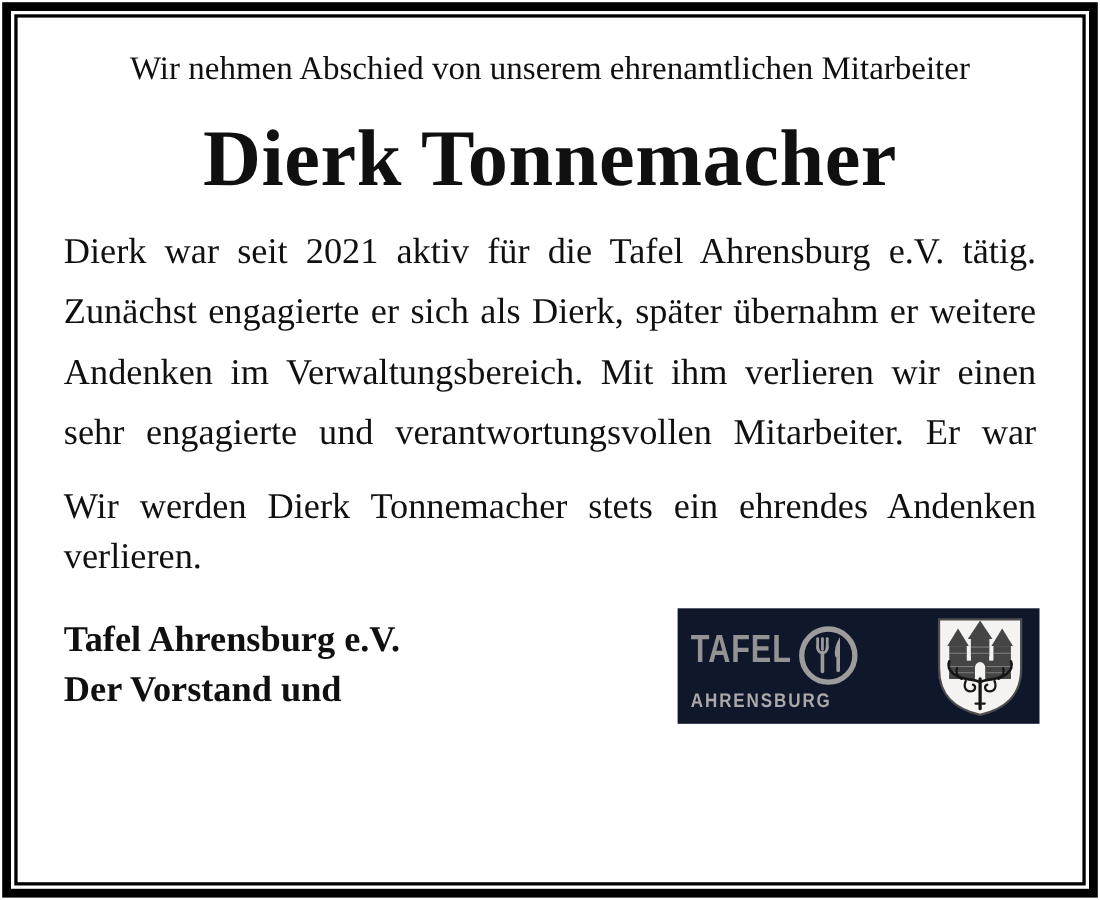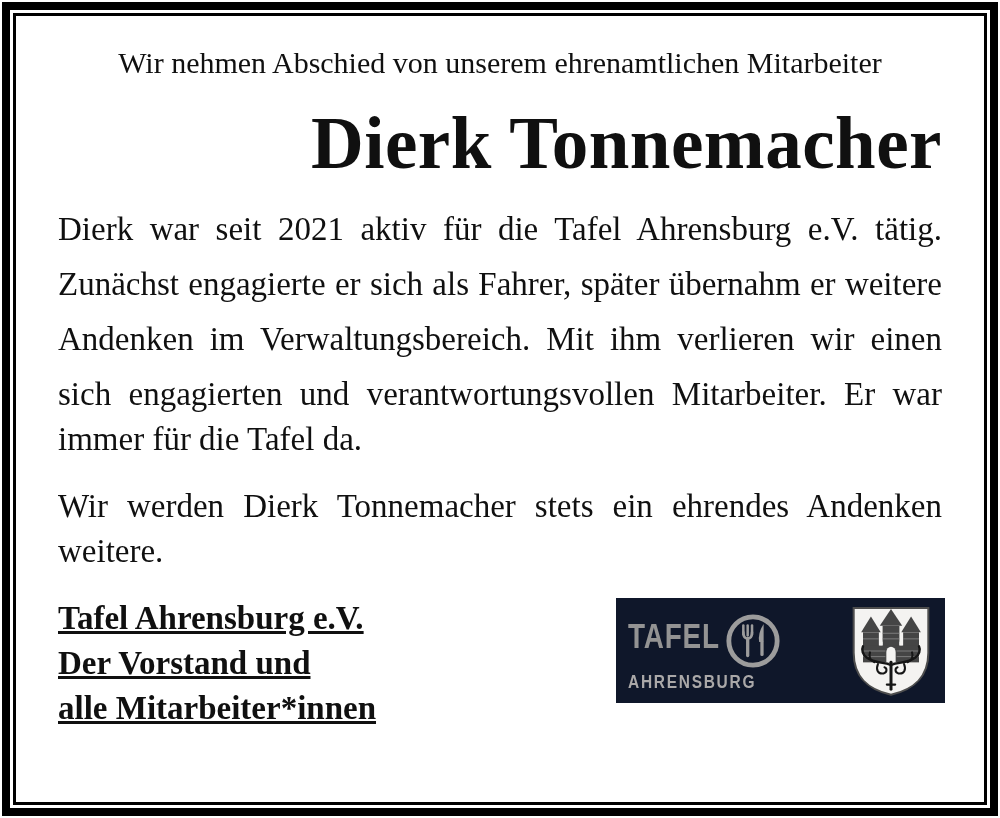--- a/index.html
+++ b/index.html
@@ -31,21 +31,21 @@
   .intro-line {
     font-size: 30px;
     line-height: 45px;
     text-align: center;
     white-space: nowrap;
   }
   .deceased-name {
     font-size: 73px;
     line-height: 80px;
     font-weight: bold;
-    text-align: right;
+    text-align: center;
     margin-top: 19px;
     letter-spacing: 0.5px;
   }
 
   .body-text { margin-top: 23px; }
   .para { margin: 0 0 22px 0; }
   .para .jline {
     font-size: 33px;
     line-height: 45px;
     text-align: justify;
@@ -55,22 +55,21 @@
   .para .lline {
     font-size: 33px;
     line-height: 45px;
     text-align: left;
   }
 
   .bottom-row {
     margin-top: 9px;
     display: flex;
     justify-content: space-between;
-    align-items: flex-start;
-    text-decoration: underline;
+    align-items: center;
   }
   .signature {
     font-weight: bold;
     font-size: 33px;
     line-height: 45px;
   }
 
   .logo-box {
     width: 329px;
     height: 105px;
@@ -123,40 +122,38 @@
     <div class="frame-inner">
 
       <div class="intro-line">Wir nehmen Abschied von unserem ehrenamtlichen Mitarbeiter</div>
 
       <div class="deceased-name">Dierk Tonnemacher</div>
 
       <div class="body-text">
 
         <div class="para">
           <div class="jline">Dierk war seit 2021 aktiv für die Tafel Ahrensburg e.V. tätig.</div>
-          <div class="jline">Zunächst engagierte er sich als Fahrer, später übernahm er weitere</div>
+          <div class="jline">Zunächst engagierte er sich als Dierk, später übernahm er weitere</div>
           <div class="jline">Andenken im Verwaltungsbereich. Mit ihm verlieren wir einen</div>
-          <div class="jline">sich engagierten und verantwortungsvollen Mitarbeiter. Er war</div>
-          <div class="lline">immer für die Tafel da.</div>
+          <div class="jline">sehr engagierte und verantwortungsvollen Mitarbeiter. Er war</div>
         </div>
 
         <div class="para">
           <div class="jline">Wir werden Dierk Tonnemacher stets ein ehrendes Andenken</div>
-          <div class="lline">weitere.</div>
+          <div class="lline">verlieren.</div>
         </div>
 
 
       </div>
 
       <div class="bottom-row">
 
         <div class="signature">
           <div>Tafel Ahrensburg e.V.</div>
           <div>Der Vorstand und</div>
-          <div>alle Mitarbeiter*innen</div>
         </div>
 
         <div class="logo-box">
           <span class="tafel-title">TAFEL</span>
 
           <span class="fork-knife-wrap">
             <svg width="58" height="58" viewBox="0 0 60 60">
               <circle cx="30" cy="30" r="25" fill="none" stroke="#9c9c9c" stroke-width="5"></circle>
               <g stroke="#9c9c9c" fill="none" stroke-linecap="round">
                 <path d="M20,14 V23" stroke-width="2.6"></path>

